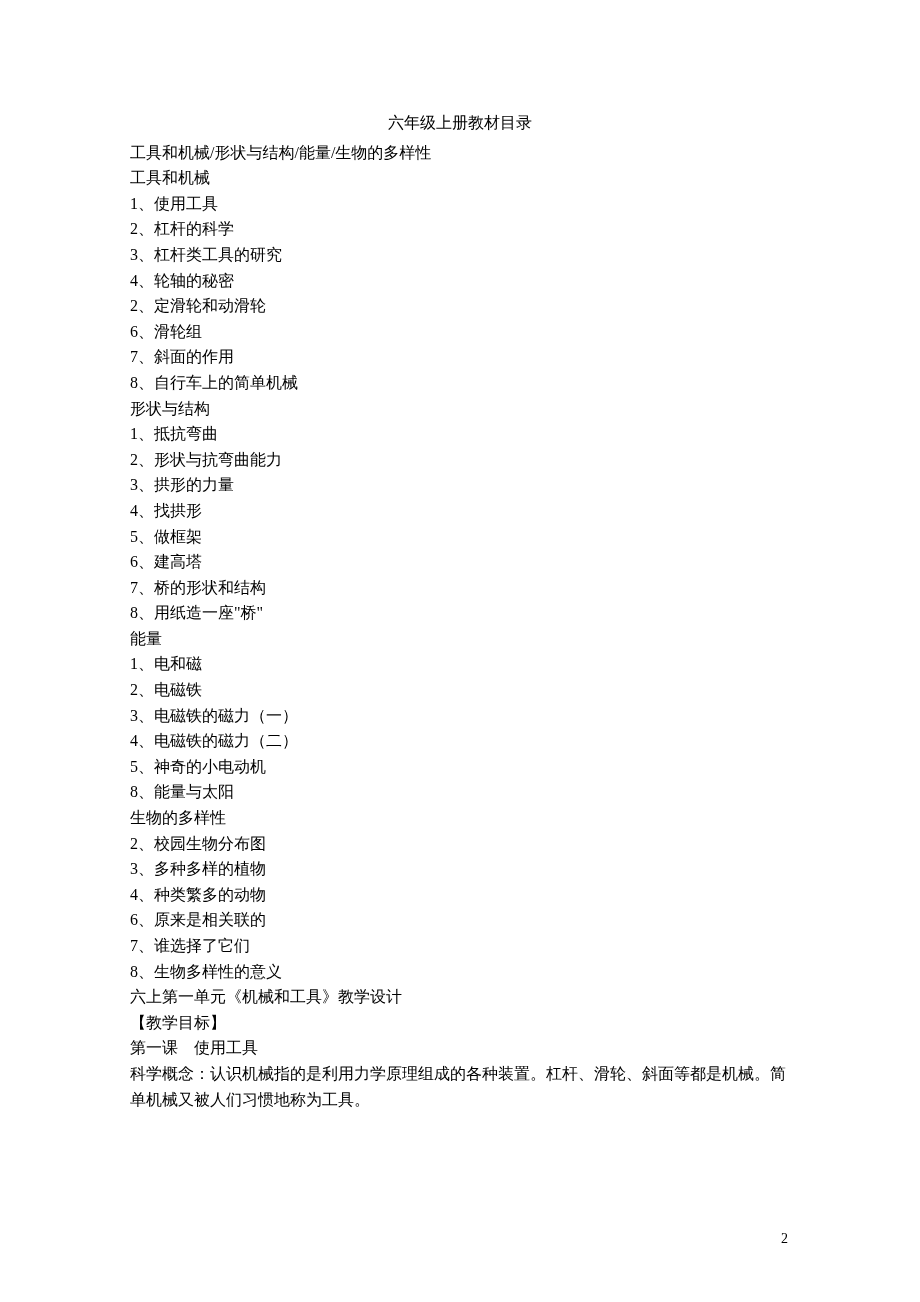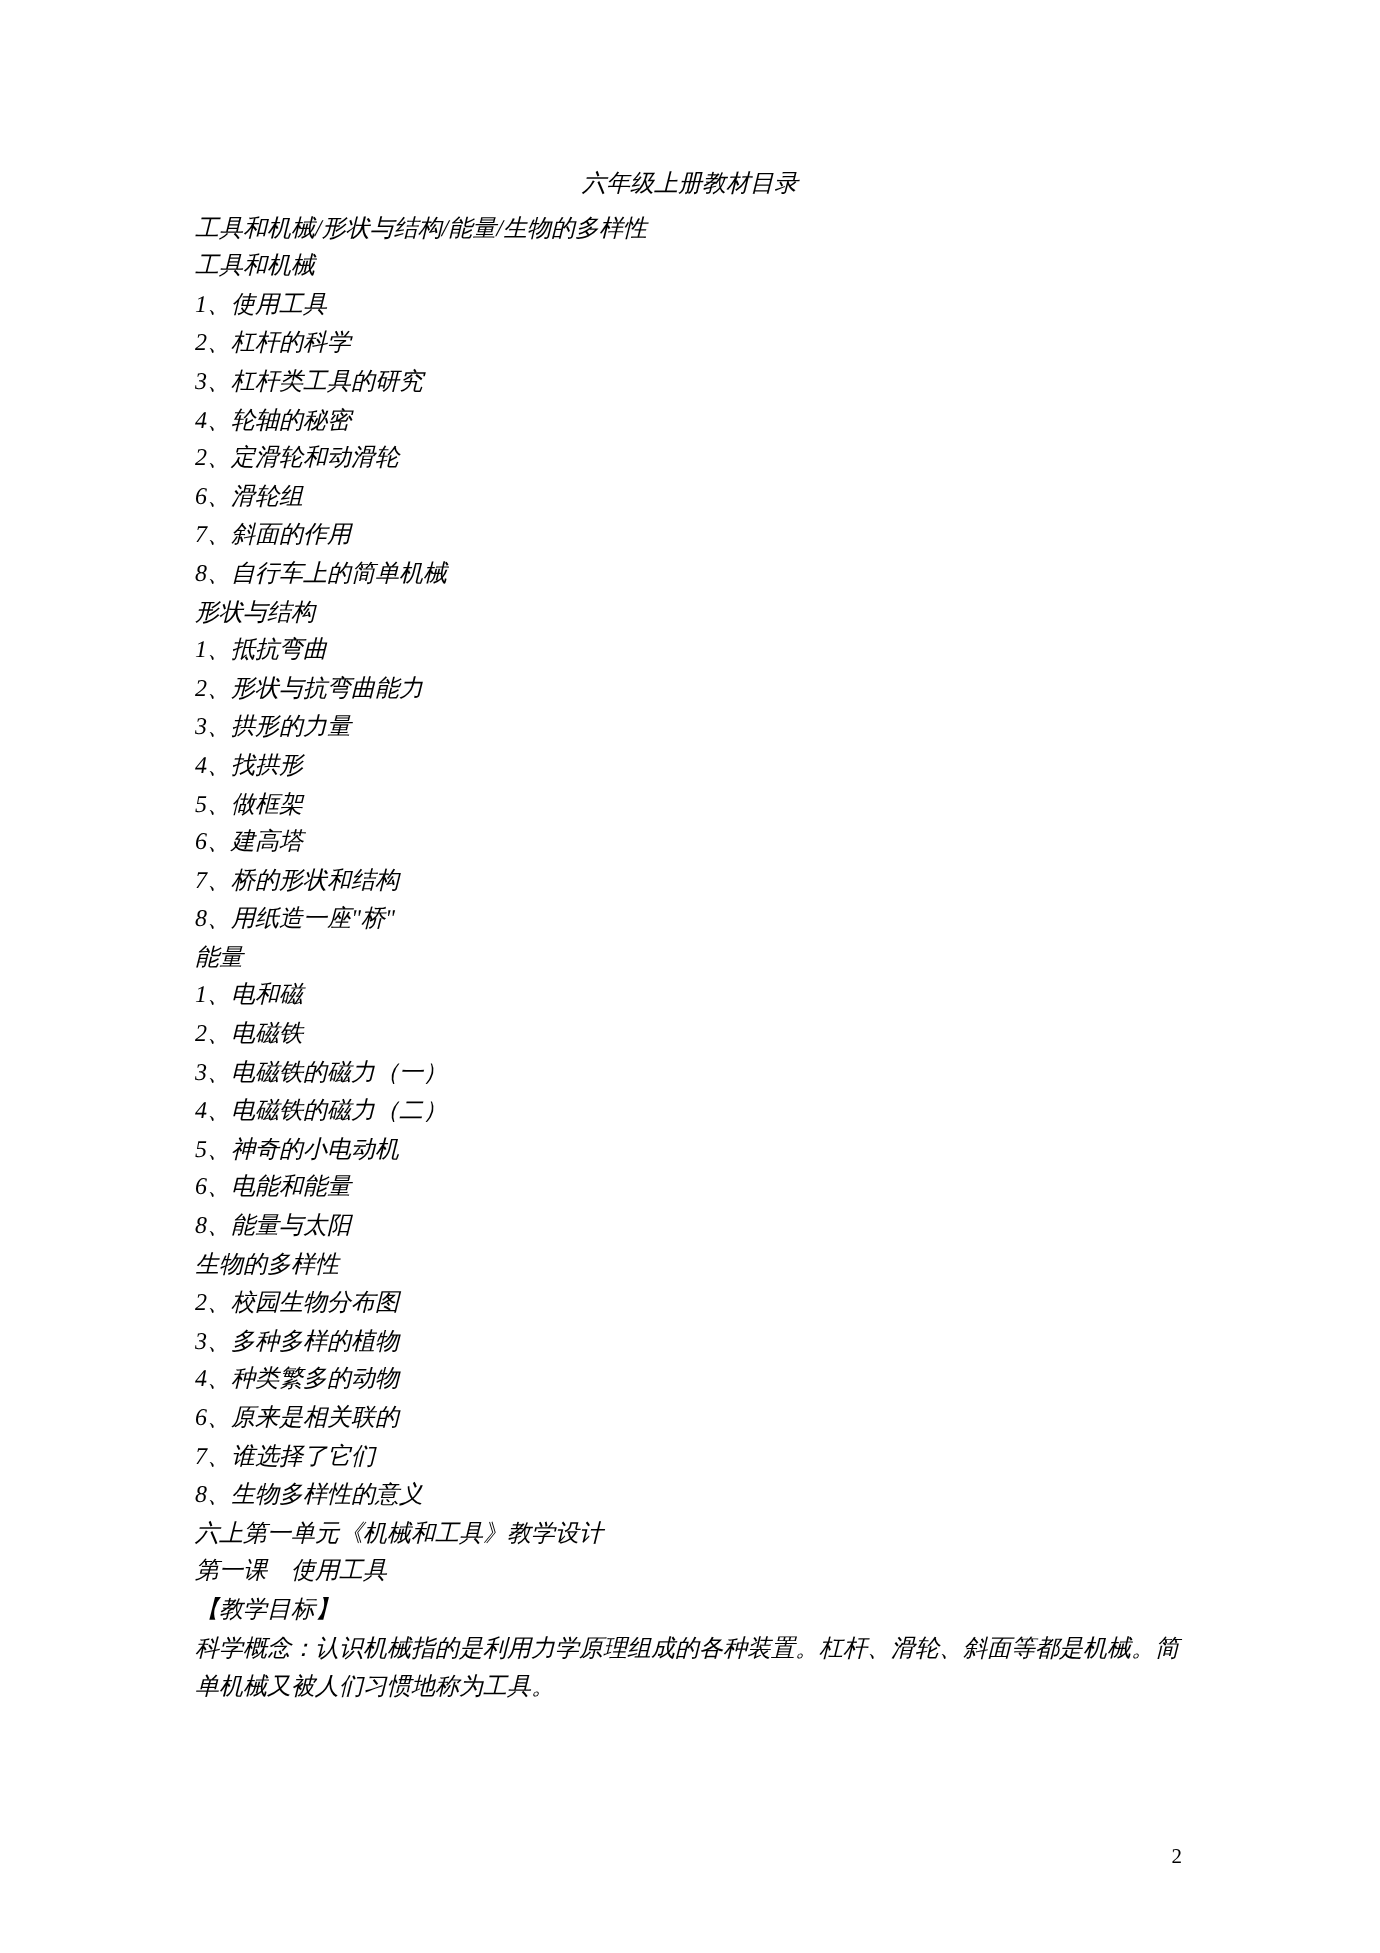--- a/index.html
+++ b/index.html
@@ -12,21 +12,20 @@
       font-size: 16px;
       line-height: 1.6;
       background: #fff;
       color: #000;
       width: 920px;
       height: 1302px;
       position: relative;
     }
     .page {
       padding: 110px 130px 40px 130px;
-      font-style: italic;
     }
     .title {
       text-align: center;
       margin-bottom: 4px;
     }
     .line {
       margin-bottom: 0px;
     }
     .page-num {
       position: absolute;
@@ -61,30 +60,29 @@
   <div class="line">6、建高塔</div>
   <div class="line">7、桥的形状和结构</div>
   <div class="line">8、用纸造一座"桥"</div>
 
   <div class="line">能量</div>
   <div class="line">1、电和磁</div>
   <div class="line">2、电磁铁</div>
   <div class="line">3、电磁铁的磁力（一）</div>
   <div class="line">4、电磁铁的磁力（二）</div>
   <div class="line">5、神奇的小电动机</div>
-  <div class="line">6、电能和能量</div>
   <div class="line">8、能量与太阳</div>
 
   <div class="line">生物的多样性</div>
   <div class="line">2、校园生物分布图</div>
   <div class="line">3、多种多样的植物</div>
   <div class="line">4、种类繁多的动物</div>
   <div class="line">6、原来是相关联的</div>
   <div class="line">7、谁选择了它们</div>
   <div class="line">8、生物多样性的意义</div>
 
   <div class="line">六上第一单元《机械和工具》教学设计</div>
+  <div class="line">【教学目标】</div>
   <div class="line">第一课　使用工具</div>
-  <div class="line">【教学目标】</div>
   <div class="line">科学概念：认识机械指的是利用力学原理组成的各种装置。杠杆、滑轮、斜面等都是机械。简单机械又被人们习惯地称为工具。</div>
 </div>
 
 <div class="page-num">2</div>
 
 </body></html>

